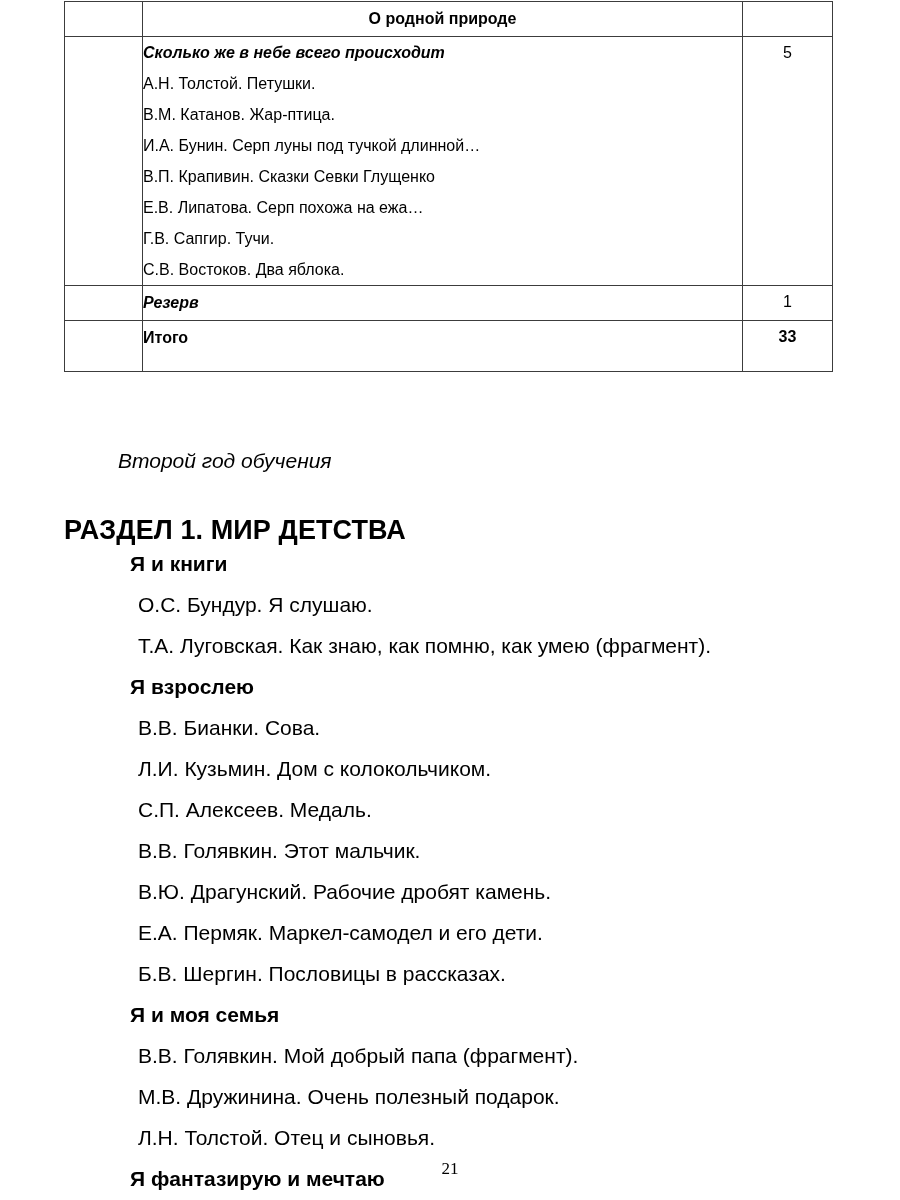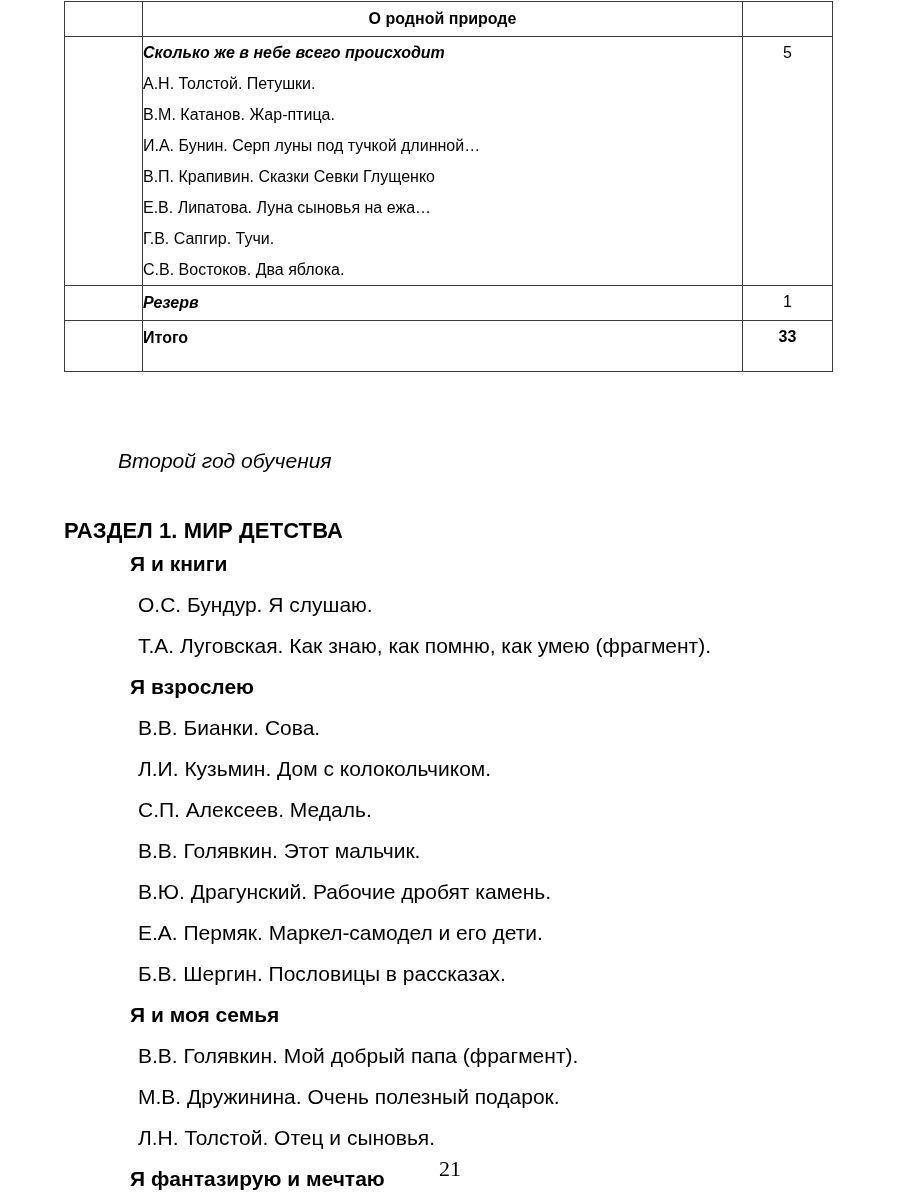--- a/index.html
+++ b/index.html
@@ -89,21 +89,21 @@
   }
   .year-label {
     font-style: italic;
     font-size: 21px;
     line-height: 30px;
     margin: 0 0 38px 0;
     padding-left: 54px;
   }
   .section-title {
     font-weight: bold;
-    font-size: 22px;
+    font-size: 27px;
     line-height: 33px;
     margin: 0;
     letter-spacing: 0.1px;
   }
   .sub-head {
     font-weight: bold;
     font-size: 21px;
     line-height: 33px;
     margin: 0;
     padding-left: 66px;
@@ -125,21 +125,21 @@
   }
 
   
   .page-number {
     position: absolute;
     left: 0;
     top: 1157px;
     width: 900px;
     text-align: center;
     font-family: "Liberation Serif", serif;
-    font-size: 22px;
+    font-size: 17px;
     line-height: 24px;
   }
 </style>
 </head>
 <body>
 
 <div class="page">
 
   <div class="table-wrap">
     <table class="plan-table">
@@ -156,21 +156,21 @@
         </tr>
 
         <tr class="row-theme">
           <td class="cell-num"></td>
           <td class="cell-body">
             <span class="theme-head">Сколько же в небе всего происходит</span>
             <span class="work-line">А.Н. Толстой. Петушки.</span>
             <span class="work-line">В.М. Катанов. Жар-птица.</span>
             <span class="work-line">И.А. Бунин. Серп луны под тучкой длинной…</span>
             <span class="work-line">В.П. Крапивин. Сказки Севки Глущенко</span>
-            <span class="work-line">Е.В. Липатова. Луна сыновья на ежа…</span>
+            <span class="work-line">Е.В. Липатова. Серп похожа на ежа…</span>
             <span class="work-line">Г.В. Сапгир. Тучи.</span>
             <span class="work-line">С.В. Востоков. Два яблока.</span>
           </td>
           <td class="cell-hours">5</td>
         </tr>
 
         <tr class="row-reserve">
           <td class="cell-num"></td>
           <td class="cell-body">Резерв</td>
           <td class="cell-hours">1</td>

